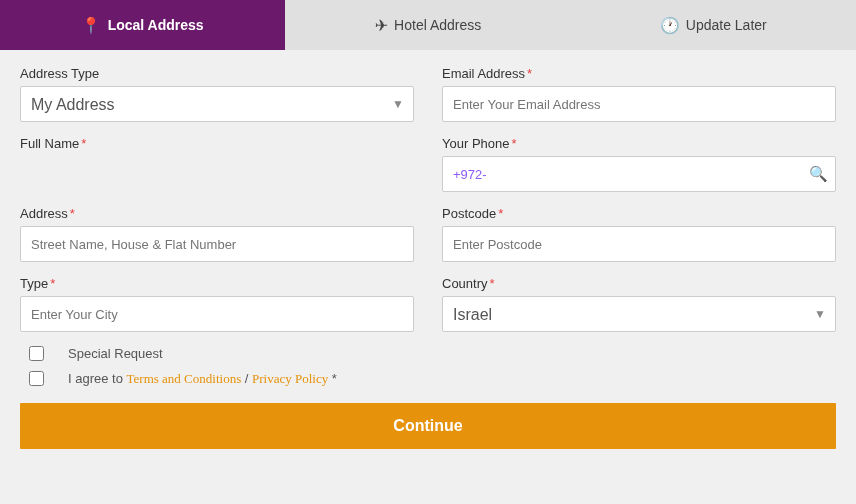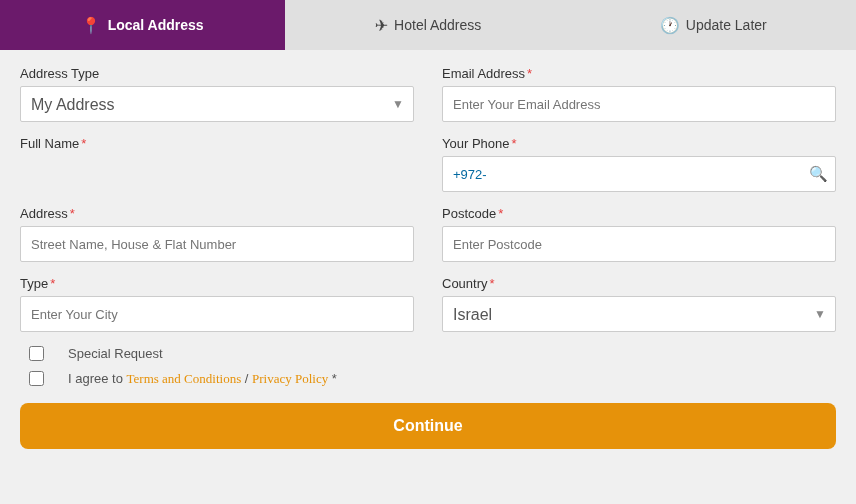--- a/index.html
+++ b/index.html
@@ -60,21 +60,21 @@
       color: #e53e3e;
       font-size: 13px;
     }
     .field-input {
       width: 100%;
       height: 36px;
       border: 1px solid #ccc;
       background: #fff;
       padding: 17px 10px;
       font-size: 13px;
-      color: #0369a1;
+      color: #8b5cf6;
       outline: none;
       border-radius: 2px;
     }
     .select-wrapper {
       position: relative;
     }
     .select-wrapper select {
       width: 100%;
       height: 36px;
       border: 1px solid #ccc;
@@ -136,21 +136,21 @@
     
     .continue-btn {
       width: 100%;
       height: 46px;
       background: #e6920a;
       color: #fff;
       border: none;
       font-size: 16px;
       font-weight: bold;
       cursor: pointer;
-      border-radius: 8px;
+      border-radius: 1px;
       margin-top: 6px;
     }
   </style>
 </head>
 <body>
 
 <div class="tab-bar">
   <button class="tab active">
     <span class="tab-icon">📍</span>
     <span>Local Address</span>

